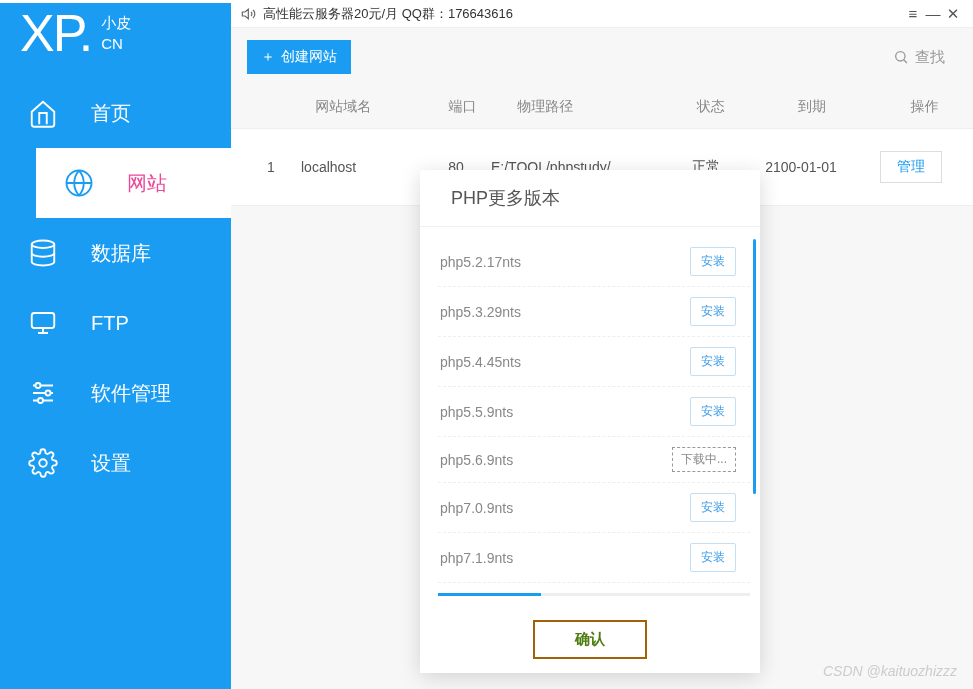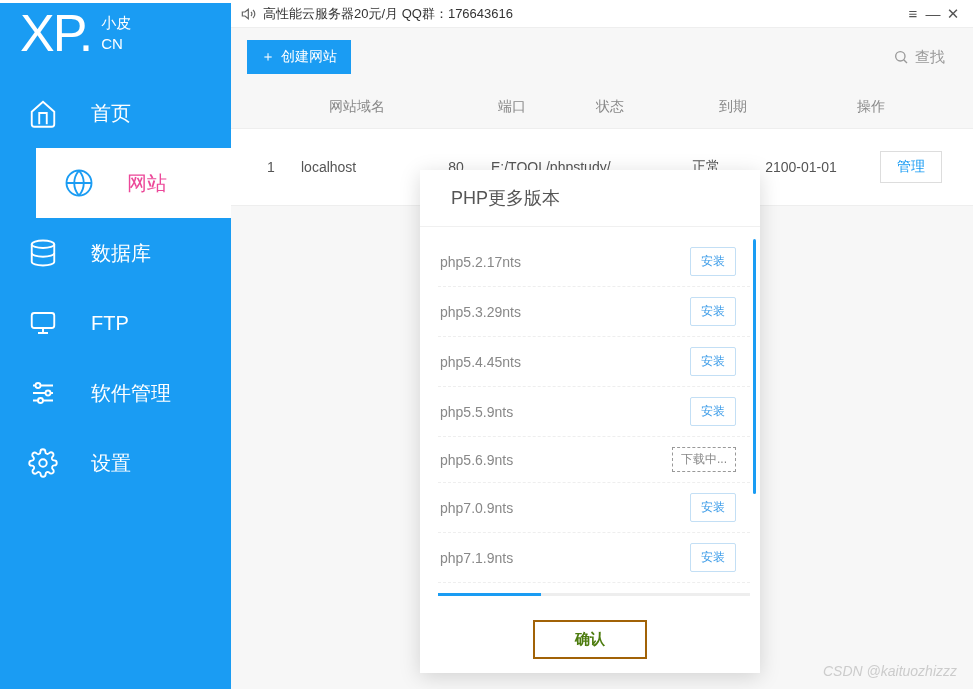--- a/index.html
+++ b/index.html
@@ -125,20 +125,21 @@
           <path d="M21 21l-5-5"></path>
         </svg>
       <span>查找</span>
     </div>
   </div>
 
   <div class="table-header">
     <div class="col-idx"></div>
     <div class="col-domain">网站域名</div>
     <div class="col-port">端口</div>
+    <div class="col-path">物理路径</div>
     <div class="col-status">状态</div>
     <div class="col-expire">到期</div>
     <div class="col-action">操作</div>
   </div>
 
   <div class="table-row">
     <div class="col-idx">1</div>
     <div class="col-domain">localhost</div>
     <div class="col-port">80</div>
     <div class="col-path">E:/TOOL/phpstudy/...</div>

